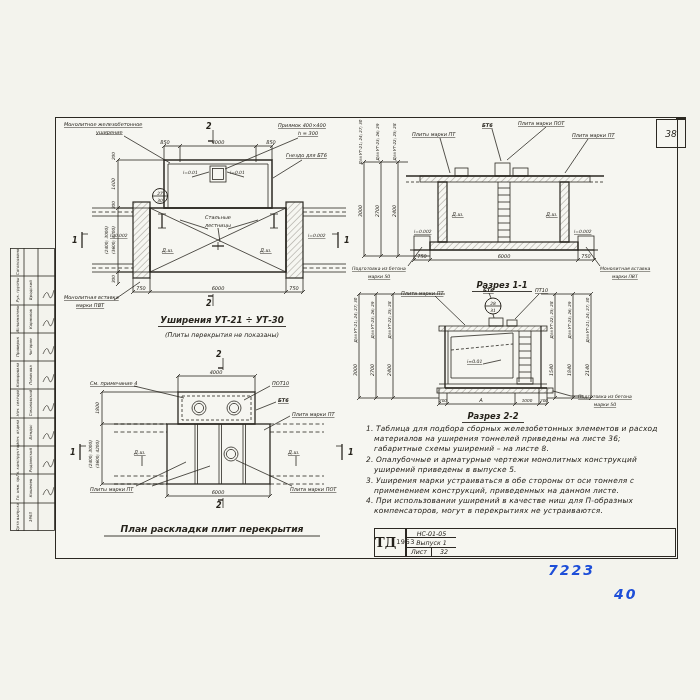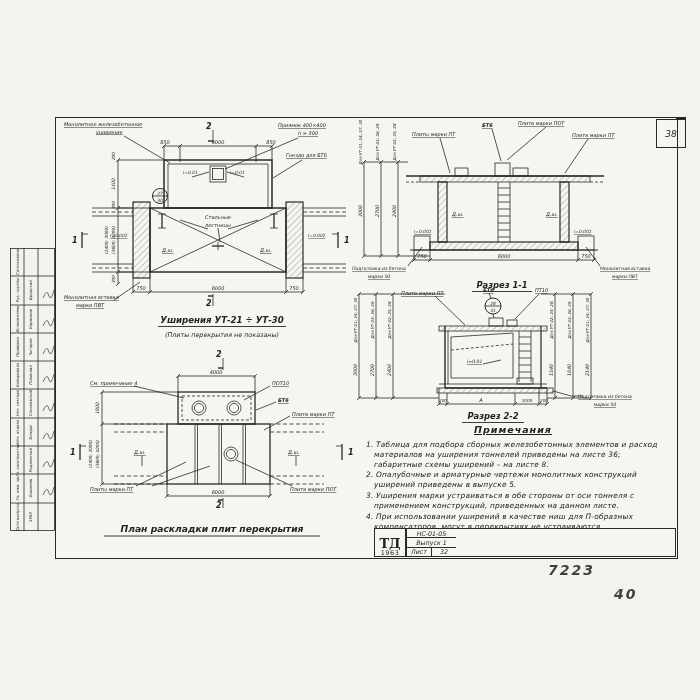--- a/index.html
+++ b/index.html
@@ -3,41 +3,41 @@
 <meta charset="utf-8">
 <style>
   html,body{margin:0;padding:0;}
   body{width:700px;height:700px;position:relative;background:#f3f3ed;
        font-family:"DejaVu Sans",sans-serif;color:#24211b;overflow:hidden;}
   .abs{position:absolute;}
   svg text{fill:#26231c;font-family:"DejaVu Sans",sans-serif;font-style:italic;}
   .frame{border:1.6px solid #2b2822;}
   
   .tblock{display:flex;box-sizing:border-box;border:1.8px solid #2b2822;background:#f6f6f0;}
-  .tb-logo{width:30px;border-right:1.4px solid #2b2822;display:flex;flex-direction:column;
-           align-items:center;justify-content:flex-end;line-height:1;}
+  .tb-logo{width:30px;border-right:1.4px solid #2b2822;display:flex;flex-direction:row;
+           align-items:center;justify-content:space-between;line-height:1;}
   .tb-logo .td{font-family:"DejaVu Serif",serif;font-weight:bold;font-size:13px;}
   .tb-logo .yr{font-size:6.5px;letter-spacing:.5px;}
   .tb-title{flex:1;display:flex;align-items:center;justify-content:center;
             font-style:italic;font-weight:bold;font-size:10.5px;letter-spacing:.4px;}
   .tb-right{width:50px;border-left:1.4px solid #2b2822;display:flex;flex-direction:column;box-sizing:border-box;}
   .tb-right>div{flex:1;display:flex;align-items:center;justify-content:center;
                 font-style:italic;font-size:6.3px;border-bottom:1px solid #2b2822;box-sizing:border-box;}
   .tb-right>div:last-child{border-bottom:none;}
   .tb-sheet{display:flex;width:100%;height:100%;}
   .tb-sheet span{flex:1;display:flex;align-items:center;justify-content:center;}
   .tb-sheet span:first-child{border-right:1px solid #2b2822;}
   
   .notes{font-style:italic;font-size:7.4px;line-height:1.34;letter-spacing:.2px;}
   .notes h4{margin:0 0 3px 0;text-align:center;font-size:9.5px;font-weight:bold;
             text-decoration:underline;letter-spacing:1px;}
   .notes ol{margin:0;padding:0 0 0 10px;list-style:none;counter-reset:n;}
   .notes li{counter-increment:n;text-indent:-8px;margin-bottom:1px;}
   .notes li::before{content:counter(n)". ";}
-  .hand{font-style:italic;font-weight:bold;font-size:14px;letter-spacing:2px;color:#404040;}
+  .hand{font-style:italic;font-weight:bold;font-size:14px;letter-spacing:2px;color:#1d4ed8;}
   .badge38{display:flex;align-items:center;justify-content:center;border:1.4px solid #2b2822;
            font-style:italic;font-size:9px;}
 </style>
 </head>
 <body>
 
 <div class="abs frame" style="left:55px;top:117px;width:621px;height:440px;background:#f6f6f1;"></div>
 
 <div class="abs" style="left:676px;top:117px;width:10px;height:1.6px;background:#2b2822;"></div>
 <div class="abs badge38" style="left:656px;top:119px;width:28px;height:27px;">
@@ -467,21 +467,20 @@
     <text x="37" y="106" text-anchor="middle" transform="rotate(-90 37 106)" font-size="4.3">(3600; 4200)</text>
     <text x="28" y="143" text-decoration="underline">Плиты марки ПТ</text>
     <text x="228" y="143" text-decoration="underline">Плита марки ПОТ</text>
     <text x="156" y="145.5" text-anchor="middle">6000</text>
     <text x="150" y="184" font-size="9.2" font-weight="bold" text-anchor="middle">План раскладки плит перекрытия</text>
   </g>
   <line x1="42" y1="188" x2="258" y2="188" stroke="#2b2822" stroke-width="0.9"></line>
 </svg>
 
 <div class="abs notes" style="left:364px;top:424px;width:298px;">
-  <h4>Примечания</h4>
   <ol>
     <li>Таблица для подбора сборных железобетонных элементов и расход материалов на уширения тоннелей приведены на листе 36; габаритные схемы уширений – на листе 8.</li>
     <li>Опалубочные и арматурные чертежи монолитных конструкций уширений приведены в выпуске 5.</li>
     <li>Уширения марки устраиваться в обе стороны от оси тоннеля с применением конструкций, приведенных на данном листе.</li>
     <li>При использовании уширений в качестве ниш для П-образных компенсаторов, могут в перекрытиях не устраиваются.</li>
   </ol>
 </div>
 
 <svg class="abs" style="left:10px;top:248px;" width="45" height="283" viewBox="0 0 45 283">
   <g stroke="#2b2822" stroke-width="0.8" fill="none">

